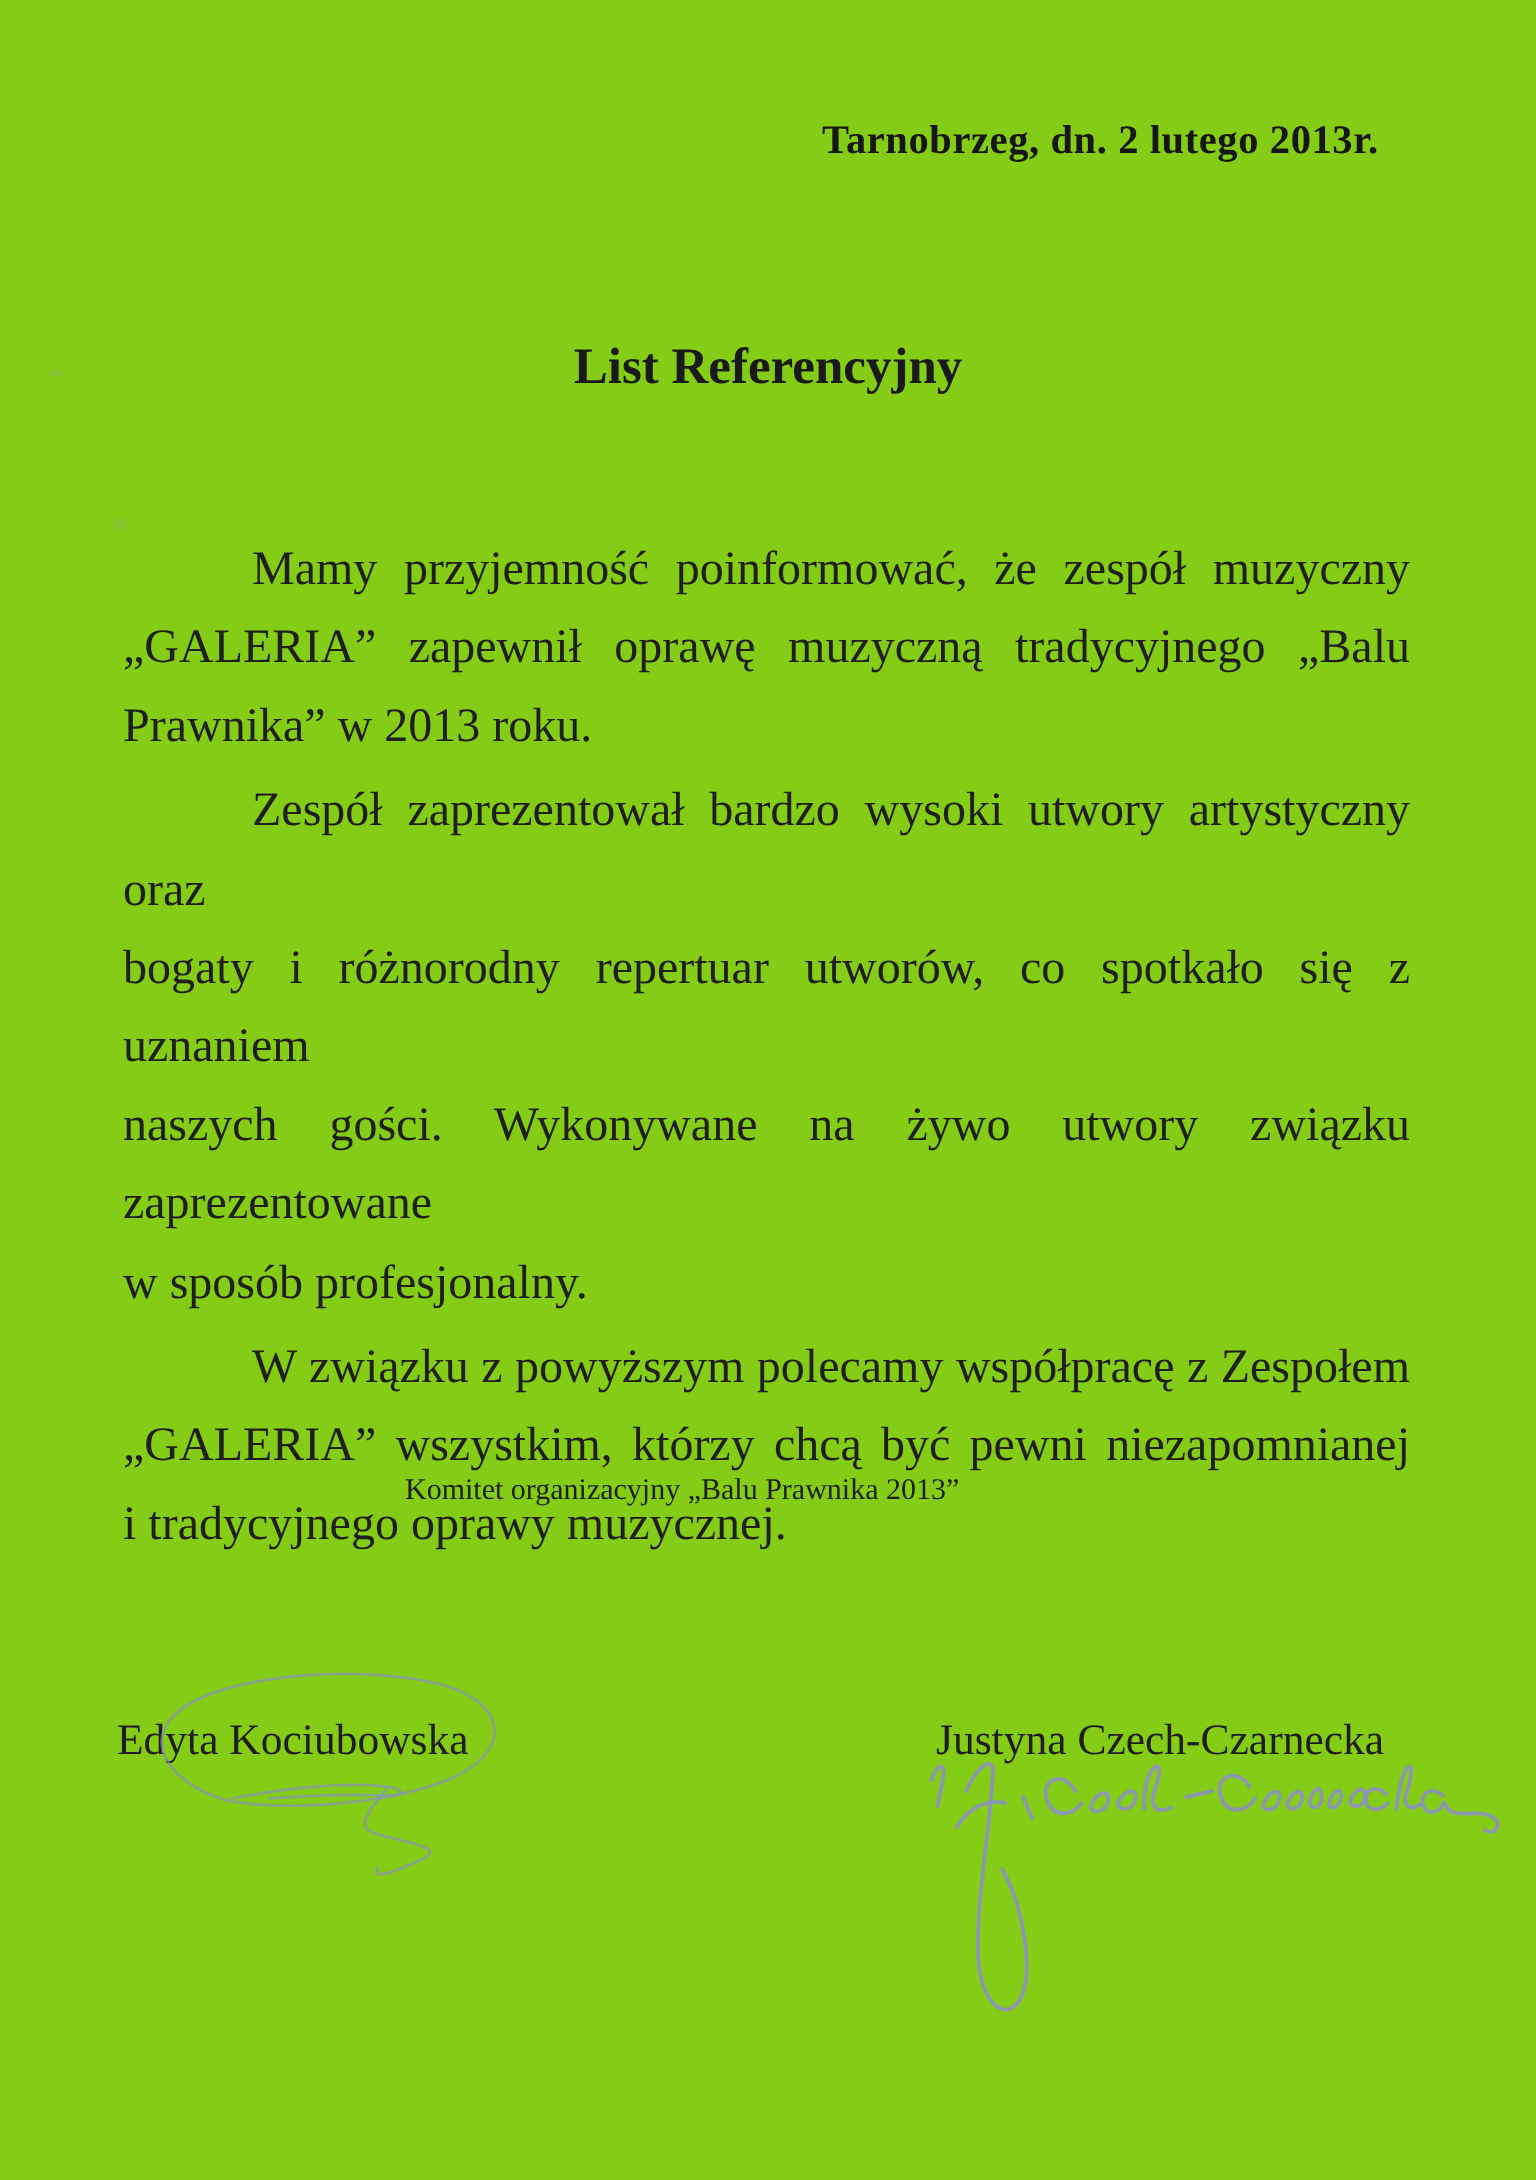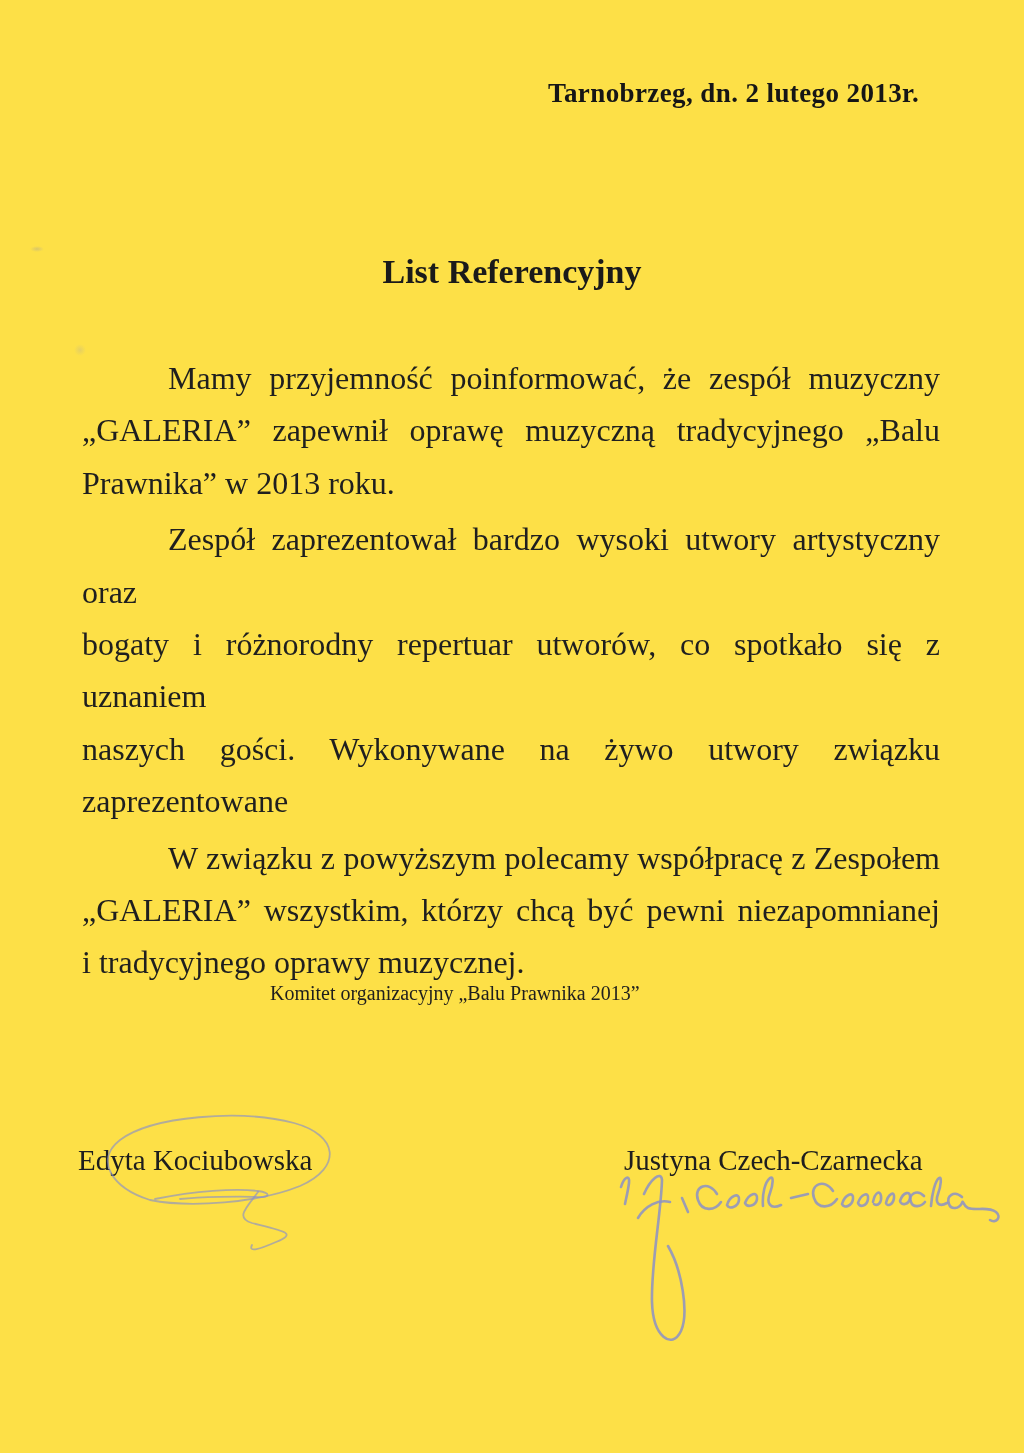--- a/index.html
+++ b/index.html
@@ -39,21 +39,21 @@
     left: 548px;
     font-size: 27px;
     font-weight: bold;
     letter-spacing: .4px;
     color: #161616;
     white-space: nowrap;
   }
 
   .doc-title {
     position: absolute;
-    top: 253px;
+    top: 226px;
     left: 0;
     width: 100%;
     text-align: center;
     font-size: 34px;
     font-weight: bold;
     color: #1a1a1a;
   }
 
   .body-text {
     position: absolute;
@@ -104,36 +104,37 @@
     stroke: var(--ink, #8b90c7);
     stroke-linecap: round;
     stroke-linejoin: round;
   }
   .ink-light { stroke-width: 1.8; opacity: .65; }
   .ink-main  { stroke-width: 2.6; opacity: .85; }
 </style>
 </head>
 <body>
 
-<div class="page" style="background: #fde047; color: rgb(29, 29, 29);">
+<div class="page" style="background: #84cc16; color: rgb(29, 29, 29);">
 
   <div class="dateline">Tarnobrzeg, dn. 2 lutego 2013r.</div>
 
   <div class="doc-title">List Referencyjny</div>
 
   <div class="body-text">
     <div class="para">
       <div class="bline indent">Mamy przyjemność poinformować, że zespół muzyczny</div>
       <div class="bline">„GALERIA” zapewnił oprawę muzyczną tradycyjnego „Balu</div>
       <div class="bline jlast">Prawnika” w 2013 roku.</div>
     </div>
     <div class="para">
       <div class="bline indent">Zespół zaprezentował bardzo wysoki utwory artystyczny oraz</div>
       <div class="bline">bogaty i różnorodny repertuar utworów, co spotkało się z uznaniem</div>
       <div class="bline">naszych gości. Wykonywane na żywo utwory związku zaprezentowane</div>
+      <div class="bline jlast">w sposób profesjonalny.</div>
     </div>
     <div class="para">
       <div class="bline indent">W związku z powyższym polecamy współpracę z Zespołem</div>
       <div class="bline">„GALERIA” wszystkim, którzy chcą być pewni niezapomnianej</div>
       <div class="bline jlast">i tradycyjnego oprawy muzycznej.</div>
     </div>
   </div>
 
   <div class="closing">Komitet organizacyjny „Balu Prawnika 2013”</div>
 

